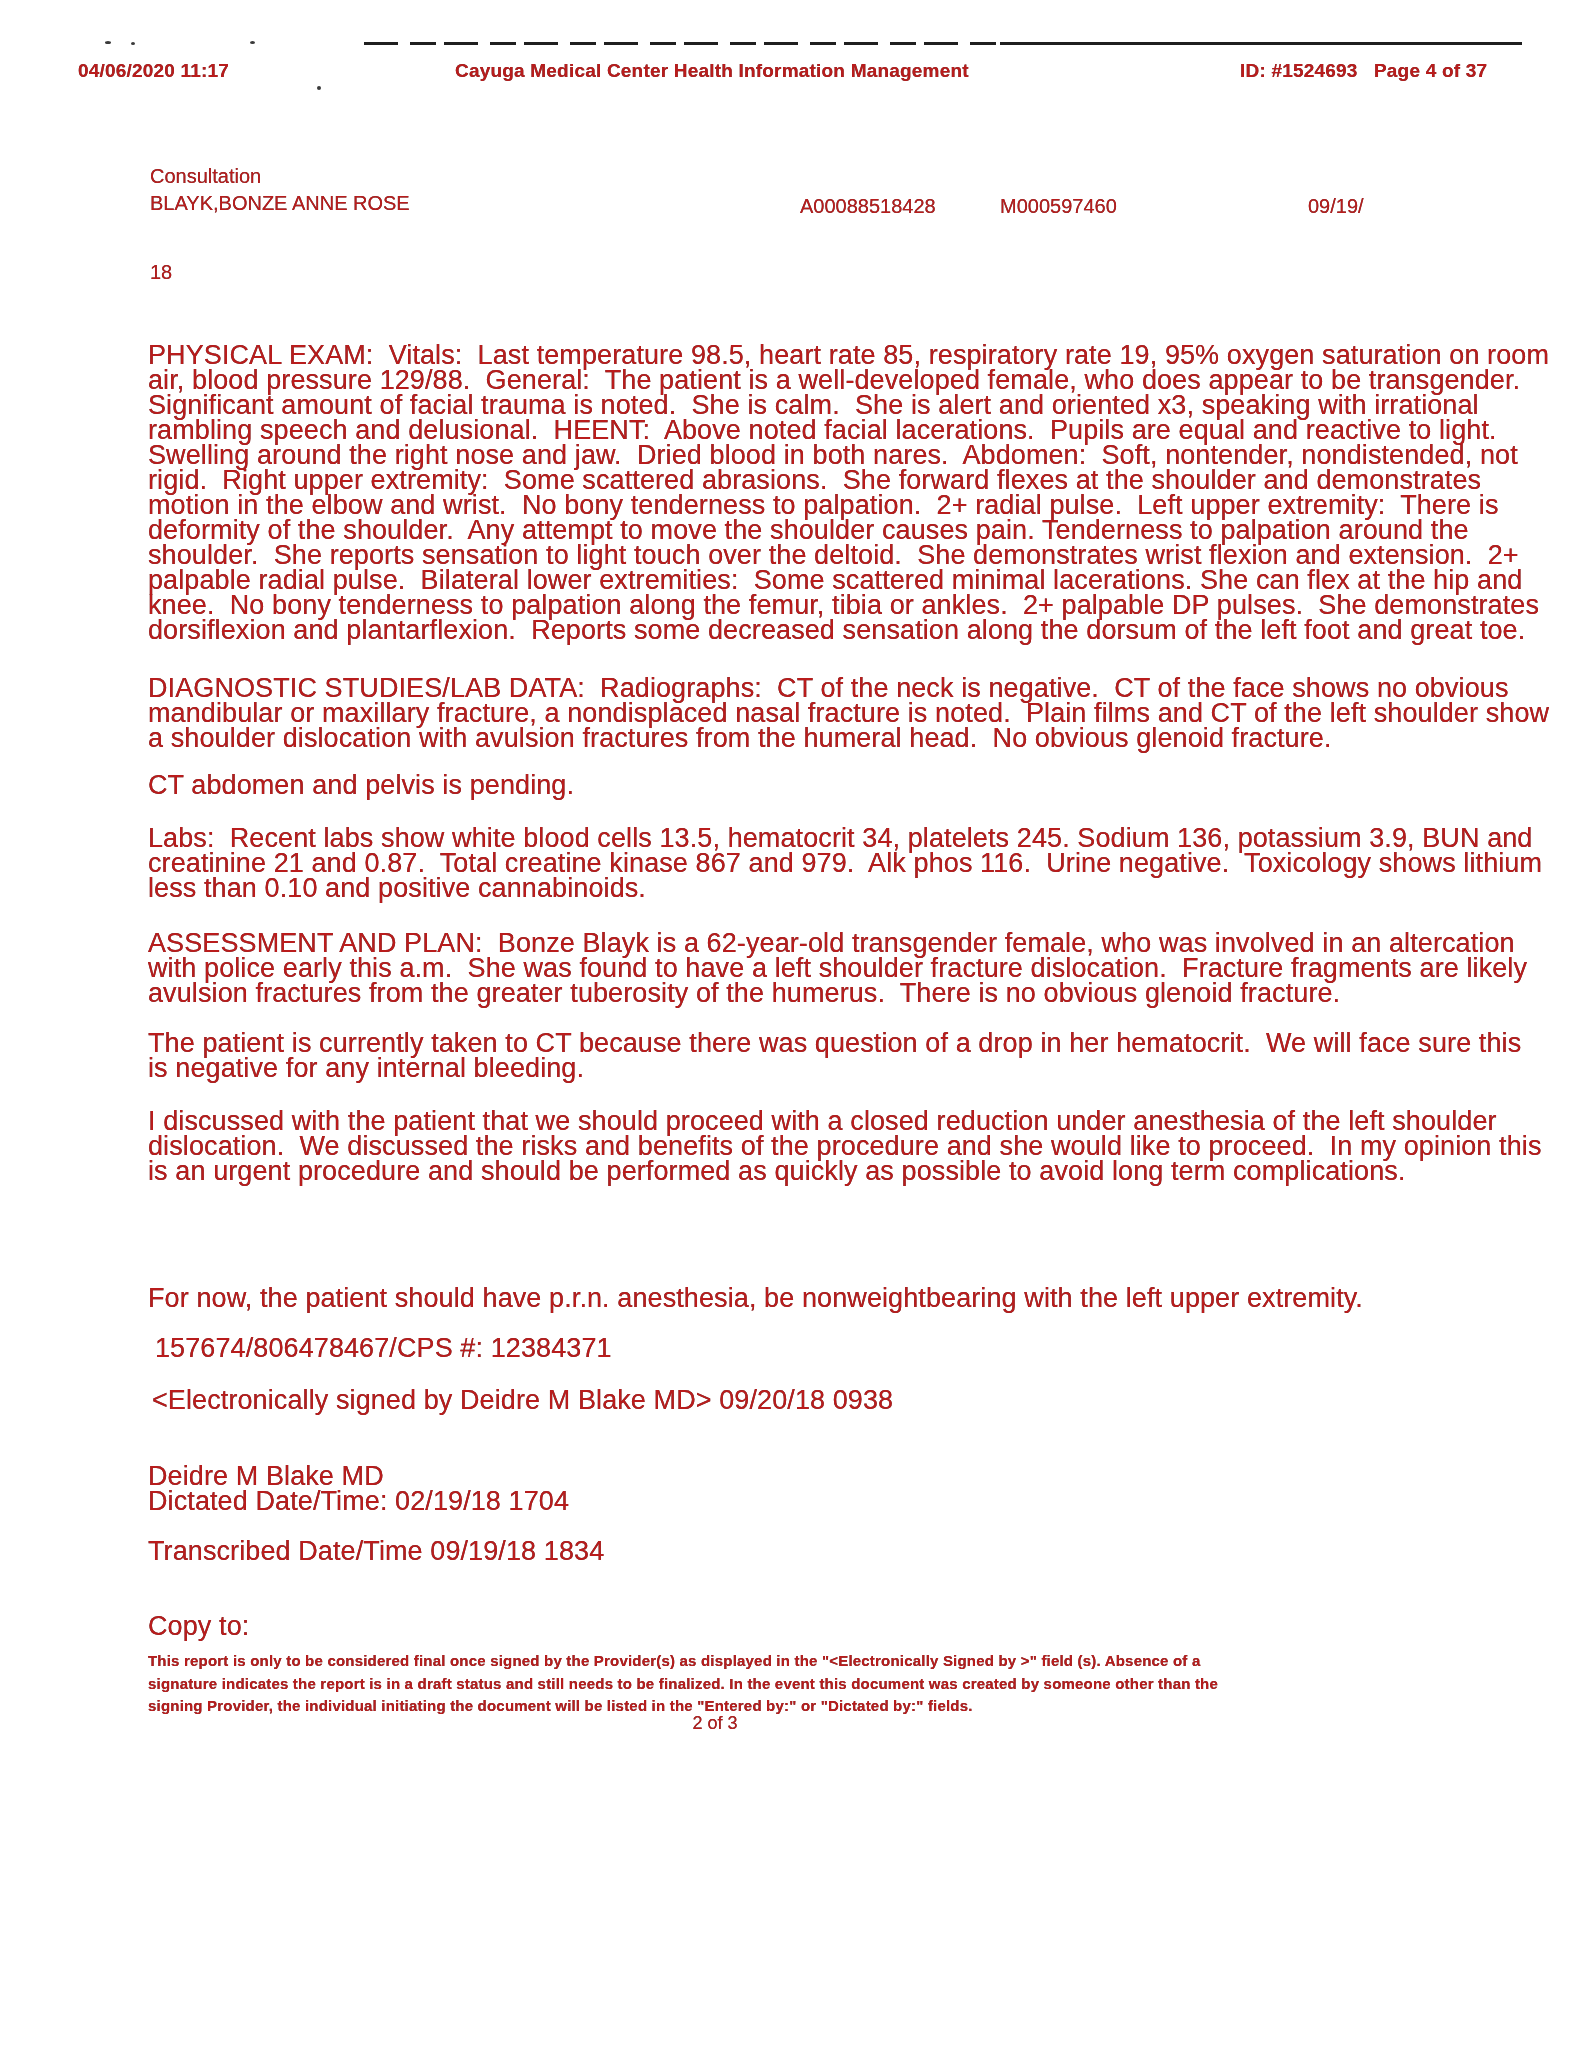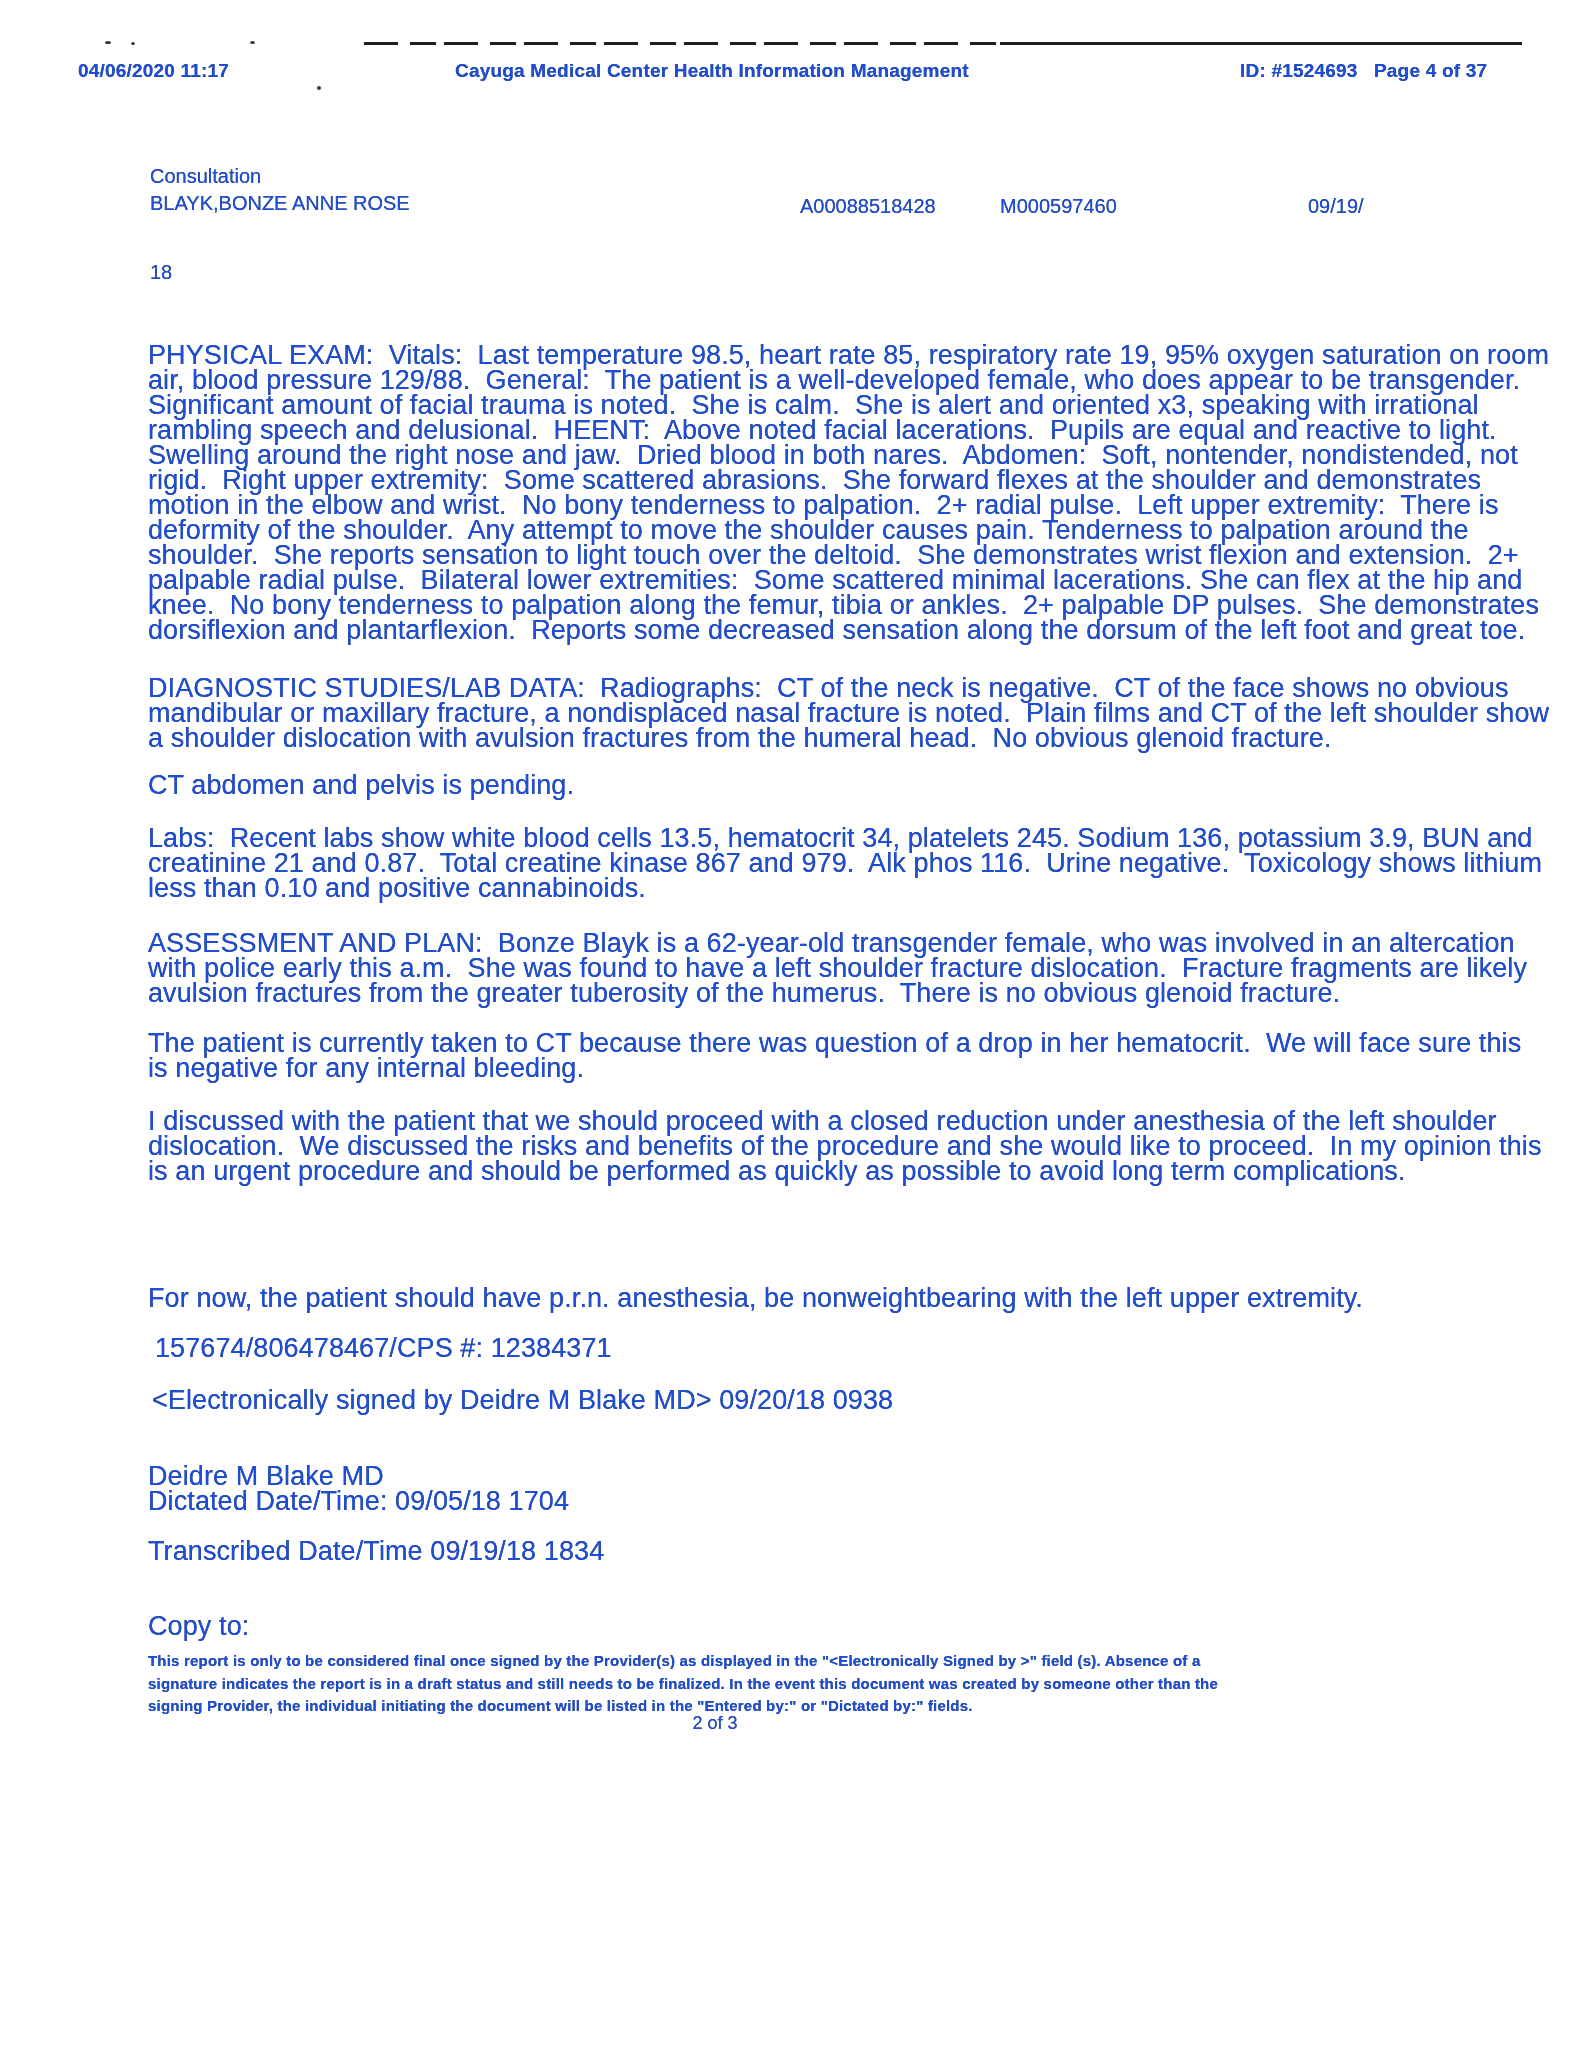--- a/index.html
+++ b/index.html
@@ -7,21 +7,21 @@
     padding: 0;
     background: #ffffff;
   }
   .page {
     position: relative;
     width: 1582px;
     height: 2048px;
     background: #ffffff;
     overflow: hidden;
     font-family: "Liberation Sans", "DejaVu Sans", sans-serif;
-    color: #1d4ed8;
+    color: #b91c1c;
   }
   .scan-text {
     text-shadow: 0 0 0.6px rgba(25,25,25,0.8);
   }
   .abs { position: absolute; }
   .hdr {
     font-size: 19px;
     font-weight: bold;
     white-space: pre;
     letter-spacing: 0.2px;
@@ -108,21 +108,21 @@
   <div class="abs para" style="left:148px; top:1031px;">The patient is currently taken to CT because there was question of a drop in her hematocrit.  We will face sure this
 is negative for any internal bleeding.</div>
   <div class="abs para" style="left:148px; top:1109px;">I discussed with the patient that we should proceed with a closed reduction under anesthesia of the left shoulder
 dislocation.  We discussed the risks and benefits of the procedure and she would like to proceed.  In my opinion this
 is an urgent procedure and should be performed as quickly as possible to avoid long term complications.</div>
   <div class="abs para" style="left:148px; top:1286px;">For now, the patient should have p.r.n. anesthesia, be nonweightbearing with the left upper extremity.</div>
 
   <div class="abs para" style="left:155px; top:1336px;">157674/806478467/CPS #: 12384371</div>
   <div class="abs para" style="left:152px; top:1388px;">&lt;Electronically signed by Deidre M Blake MD&gt; 09/20/18 0938</div>
   <div class="abs para" style="left:148px; top:1464px;">Deidre M Blake MD
-Dictated Date/Time: 09/05/18 1704</div>
+Dictated Date/Time: 02/19/18 1704</div>
   <div class="abs para" style="left:148px; top:1539px;">Transcribed Date/Time 09/19/18 1834</div>
   <div class="abs para" style="left:148px; top:1614px;">Copy to:</div>
 
   <div class="abs disclaimer" style="left:148px; top:1650px;">This report is only to be considered final once signed by the Provider(s) as displayed in the "&lt;Electronically Signed by &gt;" field (s). Absence of a
 signature indicates the report is in a draft status and still needs to be finalized. In the event this document was created by someone other than the
 signing Provider, the individual initiating the document will be listed in the "Entered by:" or "Dictated by:" fields.</div>
   <div class="abs pagenum" style="left:660px; top:1713px; width:110px; text-align:center;">2 of 3</div>
 
 </div>
 

